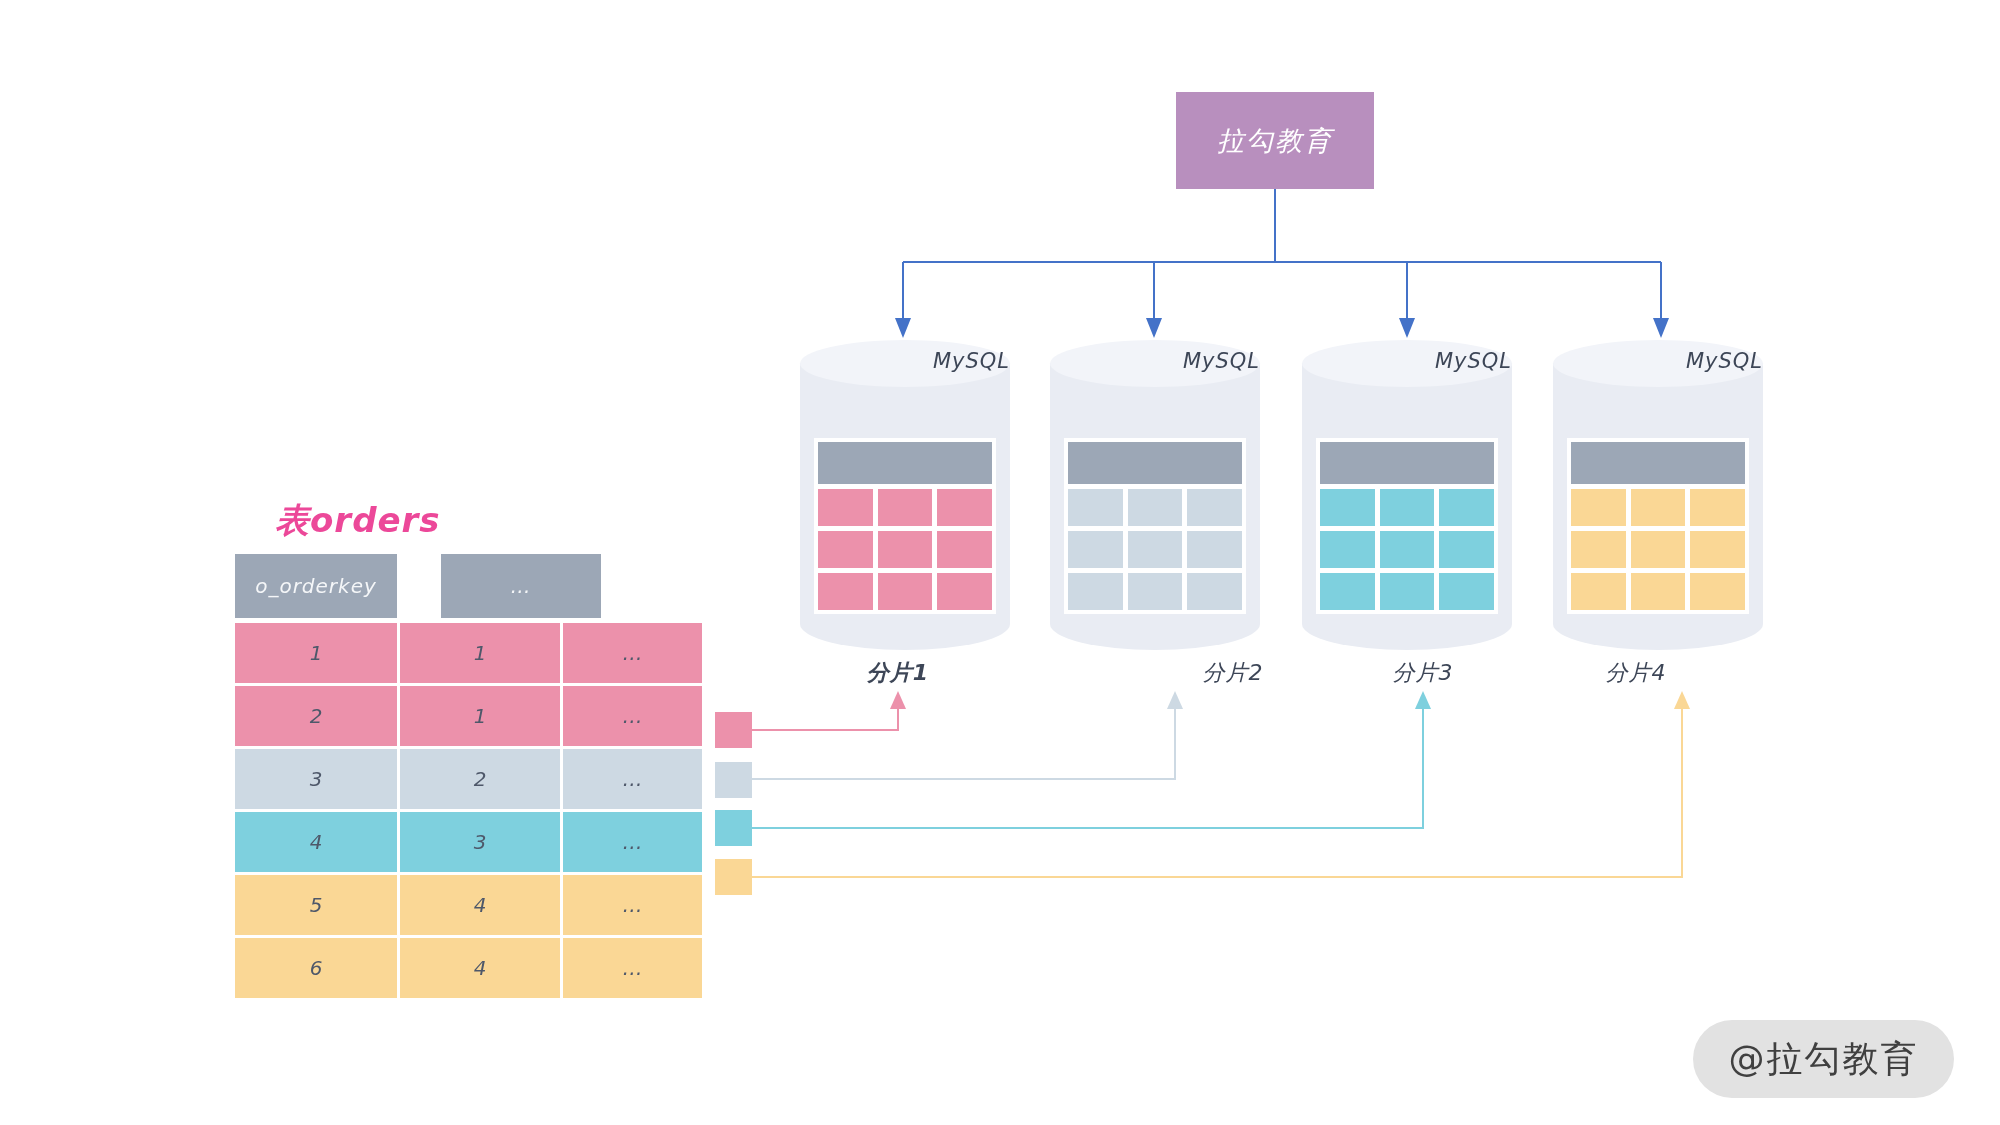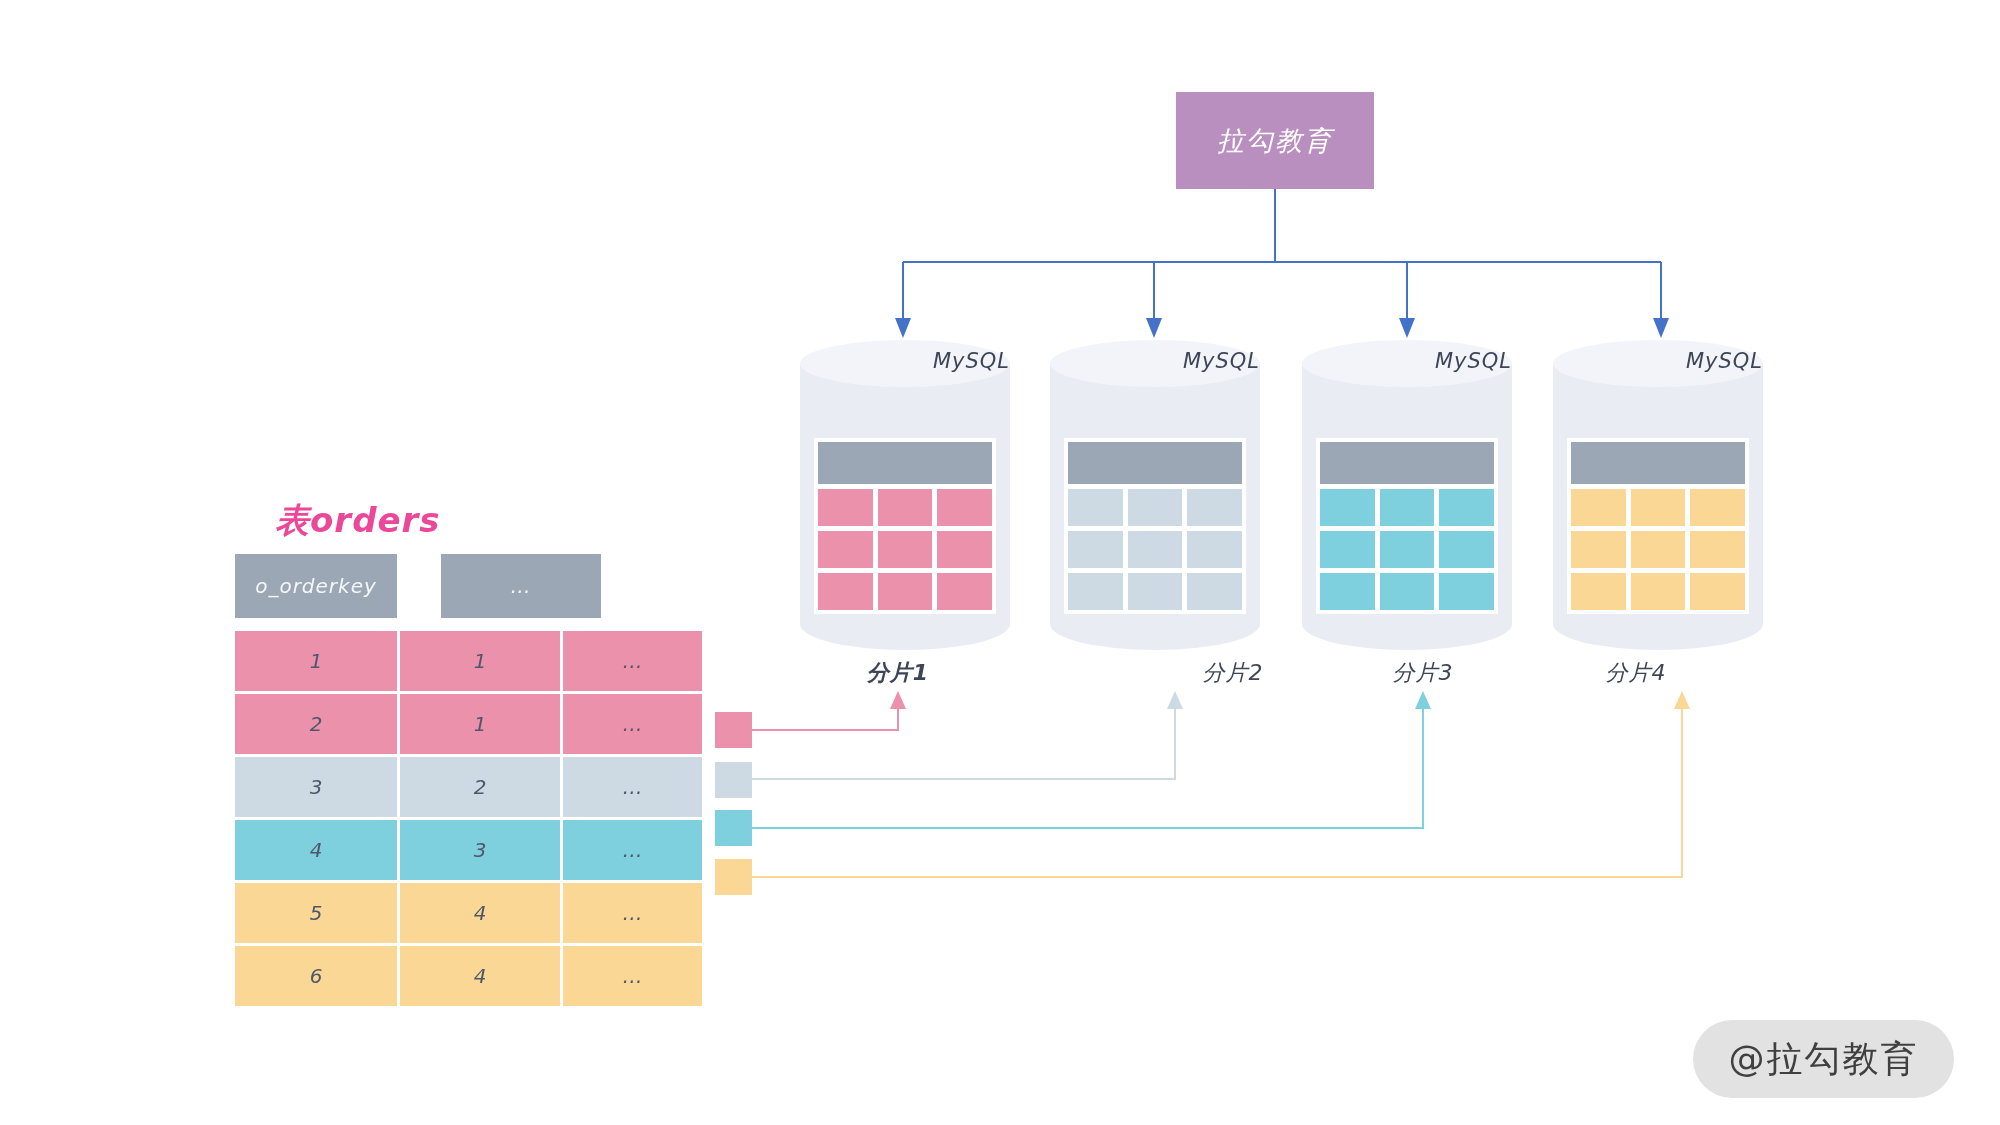--- a/index.html
+++ b/index.html
@@ -57,21 +57,21 @@
   }
   .orders-table { position:absolute; left:235px; top:554px; width:467px; }
   .t-row {
     display:grid; grid-template-columns:162px 160px 139px; gap:3px;
     margin-bottom:3px;
   }
   .t-row > div {
     height:60px; display:flex; align-items:center; justify-content:center;
     font-style:italic; font-size:20px; color:var(--row-text);
   }
-  .t-head { margin-bottom:13px;gap:44px; }
+  .t-head { margin-bottom:5px;gap:44px; }
   .t-head > div { height:64px; background:var(--header-gray); color:#f4f6f8; letter-spacing:1px; }
 
   
   .swatch { position:absolute; left:715px; width:37px; height:36px; }
   .sw-1 { top:712px; }  .sw-2 { top:762px; }  .sw-3 { top:810px; }  .sw-4 { top:859px; }
 
   
   .watermark {
     position:absolute; left:1693px; top:1020px; width:261px; height:78px;
     background:var(--watermark-bg); border-radius:40px;

